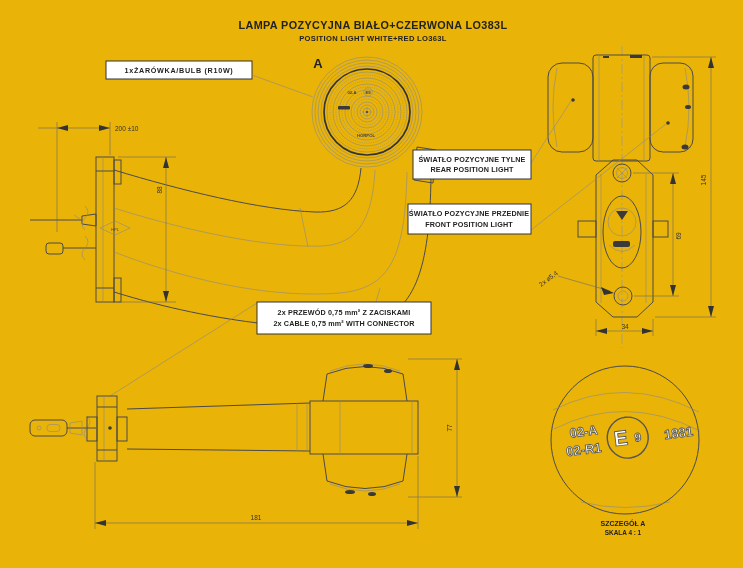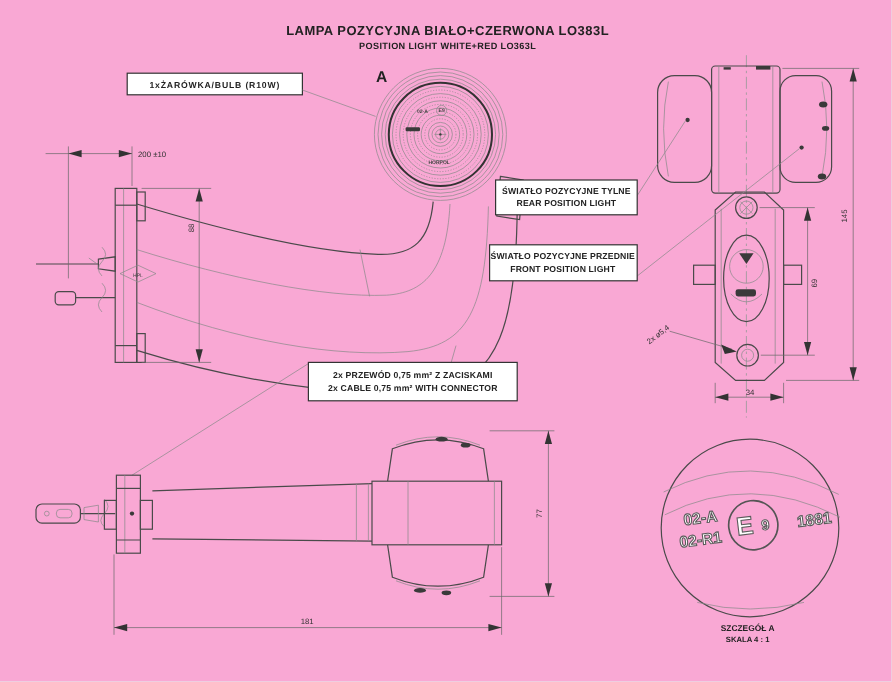--- a/index.html
+++ b/index.html
@@ -1,17 +1,17 @@
 <!DOCTYPE html>
 <html><head>
 <meta charset="utf-8">
 <style>
   html,body{margin:0;padding:0;background:#e8e8e8;}
   .sheet{
-    position:relative;width:743px;height:568px;background:#f9a8d4;
+    position:relative;width:743px;height:568px;background:#eab308;
     font-family:"Liberation Sans",sans-serif;overflow:hidden;
   }
   svg{position:absolute;left:0;top:0;}
   text{fill:#222;}
   .t-title{font-size:10.8px;font-weight:bold;letter-spacing:.4px;}
   .t-sub{font-size:7.6px;font-weight:bold;letter-spacing:.3px;}
   .t-box{font-size:7.2px;font-weight:bold;letter-spacing:.15px;}
   .t-bulb{font-size:7.2px;font-weight:bold;letter-spacing:.7px;}
   .t-dim{font-size:6.5px;fill:#333;}
   .t-marker{font-size:13px;font-weight:bold;}

